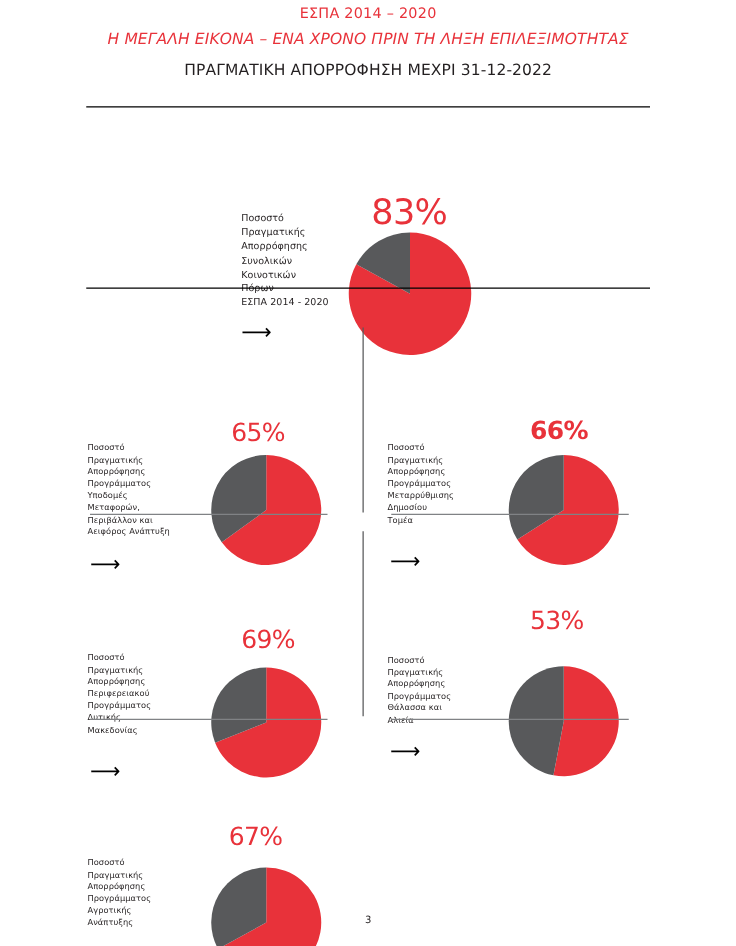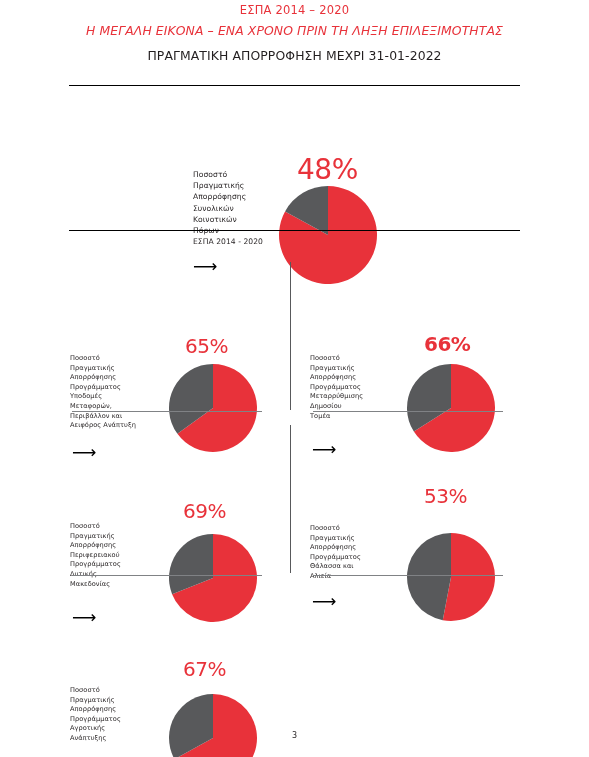--- a/index.html
+++ b/index.html
@@ -127,35 +127,35 @@
   }
 </style>
 </head>
 <body>
 
 <div class="page">
 
   <div class="header">
     <div class="title-line-1">ΕΣΠΑ 2014 – 2020</div>
     <div class="title-line-2">Η ΜΕΓΑΛΗ ΕΙΚΟΝΑ – ΕΝΑ ΧΡΟΝΟ ΠΡΙΝ ΤΗ ΛΗΞΗ ΕΠΙΛΕΞΙΜΟΤΗΤΑΣ</div>
-    <div class="title-line-3">ΠΡΑΓΜΑΤΙΚΗ ΑΠΟΡΡΟΦΗΣΗ ΜΕΧΡΙ 31-01-2022</div>
+    <div class="title-line-3">ΠΡΑΓΜΑΤΙΚΗ ΑΠΟΡΡΟΦΗΣΗ ΜΕΧΡΙ 31-12-2022</div>
   </div>
 
   <div class="rule-dark" style="top:85px"></div>
 
   <div class="block">
     <div class="block-label hero-label" style="left:193px; top:103px; width:95px;">Ποσοστό
 Πραγματικής
 Απορρόφησης
 Συνολικών
 Κοινοτικών
 Πόρων
 ΕΣΠΑ 2014 - 2020</div>
     <div class="arrow" style="left:193px; top:192px;">⟶</div>
-    <div class="pct hero-pct" style="left:297px; top:90px;">48%</div>
+    <div class="pct hero-pct" style="left:297px; top:90px;">83%</div>
     <div class="pie" style="left:278px; top:119px;">
       <svg width="100" height="100" viewBox="0 0 100 100">
         <g>
             <path d="M 50 50 L 50 1 A 49 49 0 1 1 7.0609726778506925 26.394069969015945 Z" fill="#e8323a"></path>
             <path d="M 50 50 L 7.0609726778506925 26.394069969015945 A 49 49 0 0 1 49.99914478866657 1.0000000074631288 Z" fill="#58595b"></path>
           </g>
       </svg>
     </div>
   </div>
 
@@ -209,21 +209,21 @@
 
   <div class="block">
     <div class="block-label" style="left:70px; top:456px; width:110px;">Ποσοστό
 Πραγματικής
 Απορρόφησης
 Περιφερειακού
 Προγράμματος
 Δυτικής
 Μακεδονίας</div>
     <div class="arrow" style="left:72px; top:543px;">⟶</div>
-    <div class="pct row-pct" style="left:183px; top:435px;">69%</div>
+    <div class="pct row-pct" style="left:193px; top:435px;">69%</div>
     <div class="pie" style="left:168px; top:467px;">
       <svg width="90" height="90" viewBox="0 0 90 90">
         <g>
             <path d="M 45 45 L 45 1 A 44 44 0 1 1 4.089834620916953 61.197480318125855 Z" fill="#e8323a"></path>
             <path d="M 45 45 L 4.089834620916953 61.197480318125855 A 44 44 0 0 1 44.99923205512916 1.0000000067015833 Z" fill="#58595b"></path>
           </g>
       </svg>
     </div>
   </div>
 

